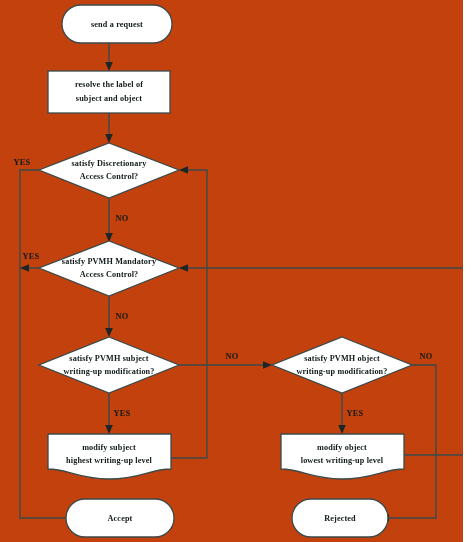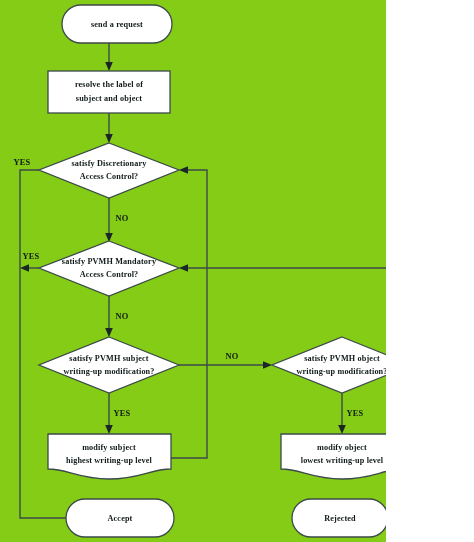--- a/index.html
+++ b/index.html
@@ -2,23 +2,23 @@
 <html><head>
 <meta charset="utf-8">
 <style>
   html, body {
     margin: 0;
     padding: 0;
     background: #ffffff;
   }
   #flowchart-root {
     position: relative;
-    width: 386px;
+    width: 463px;
     height: 542px;
-    background: #84cc16;
+    background: #c2410c;
     font-family: "Liberation Serif", "DejaVu Serif", serif;
     overflow: hidden;
   }
   svg#diagram {
     display: block;
     width: 474px;
     height: 542px;
   }
   .shape {
     fill: #ffffff;

